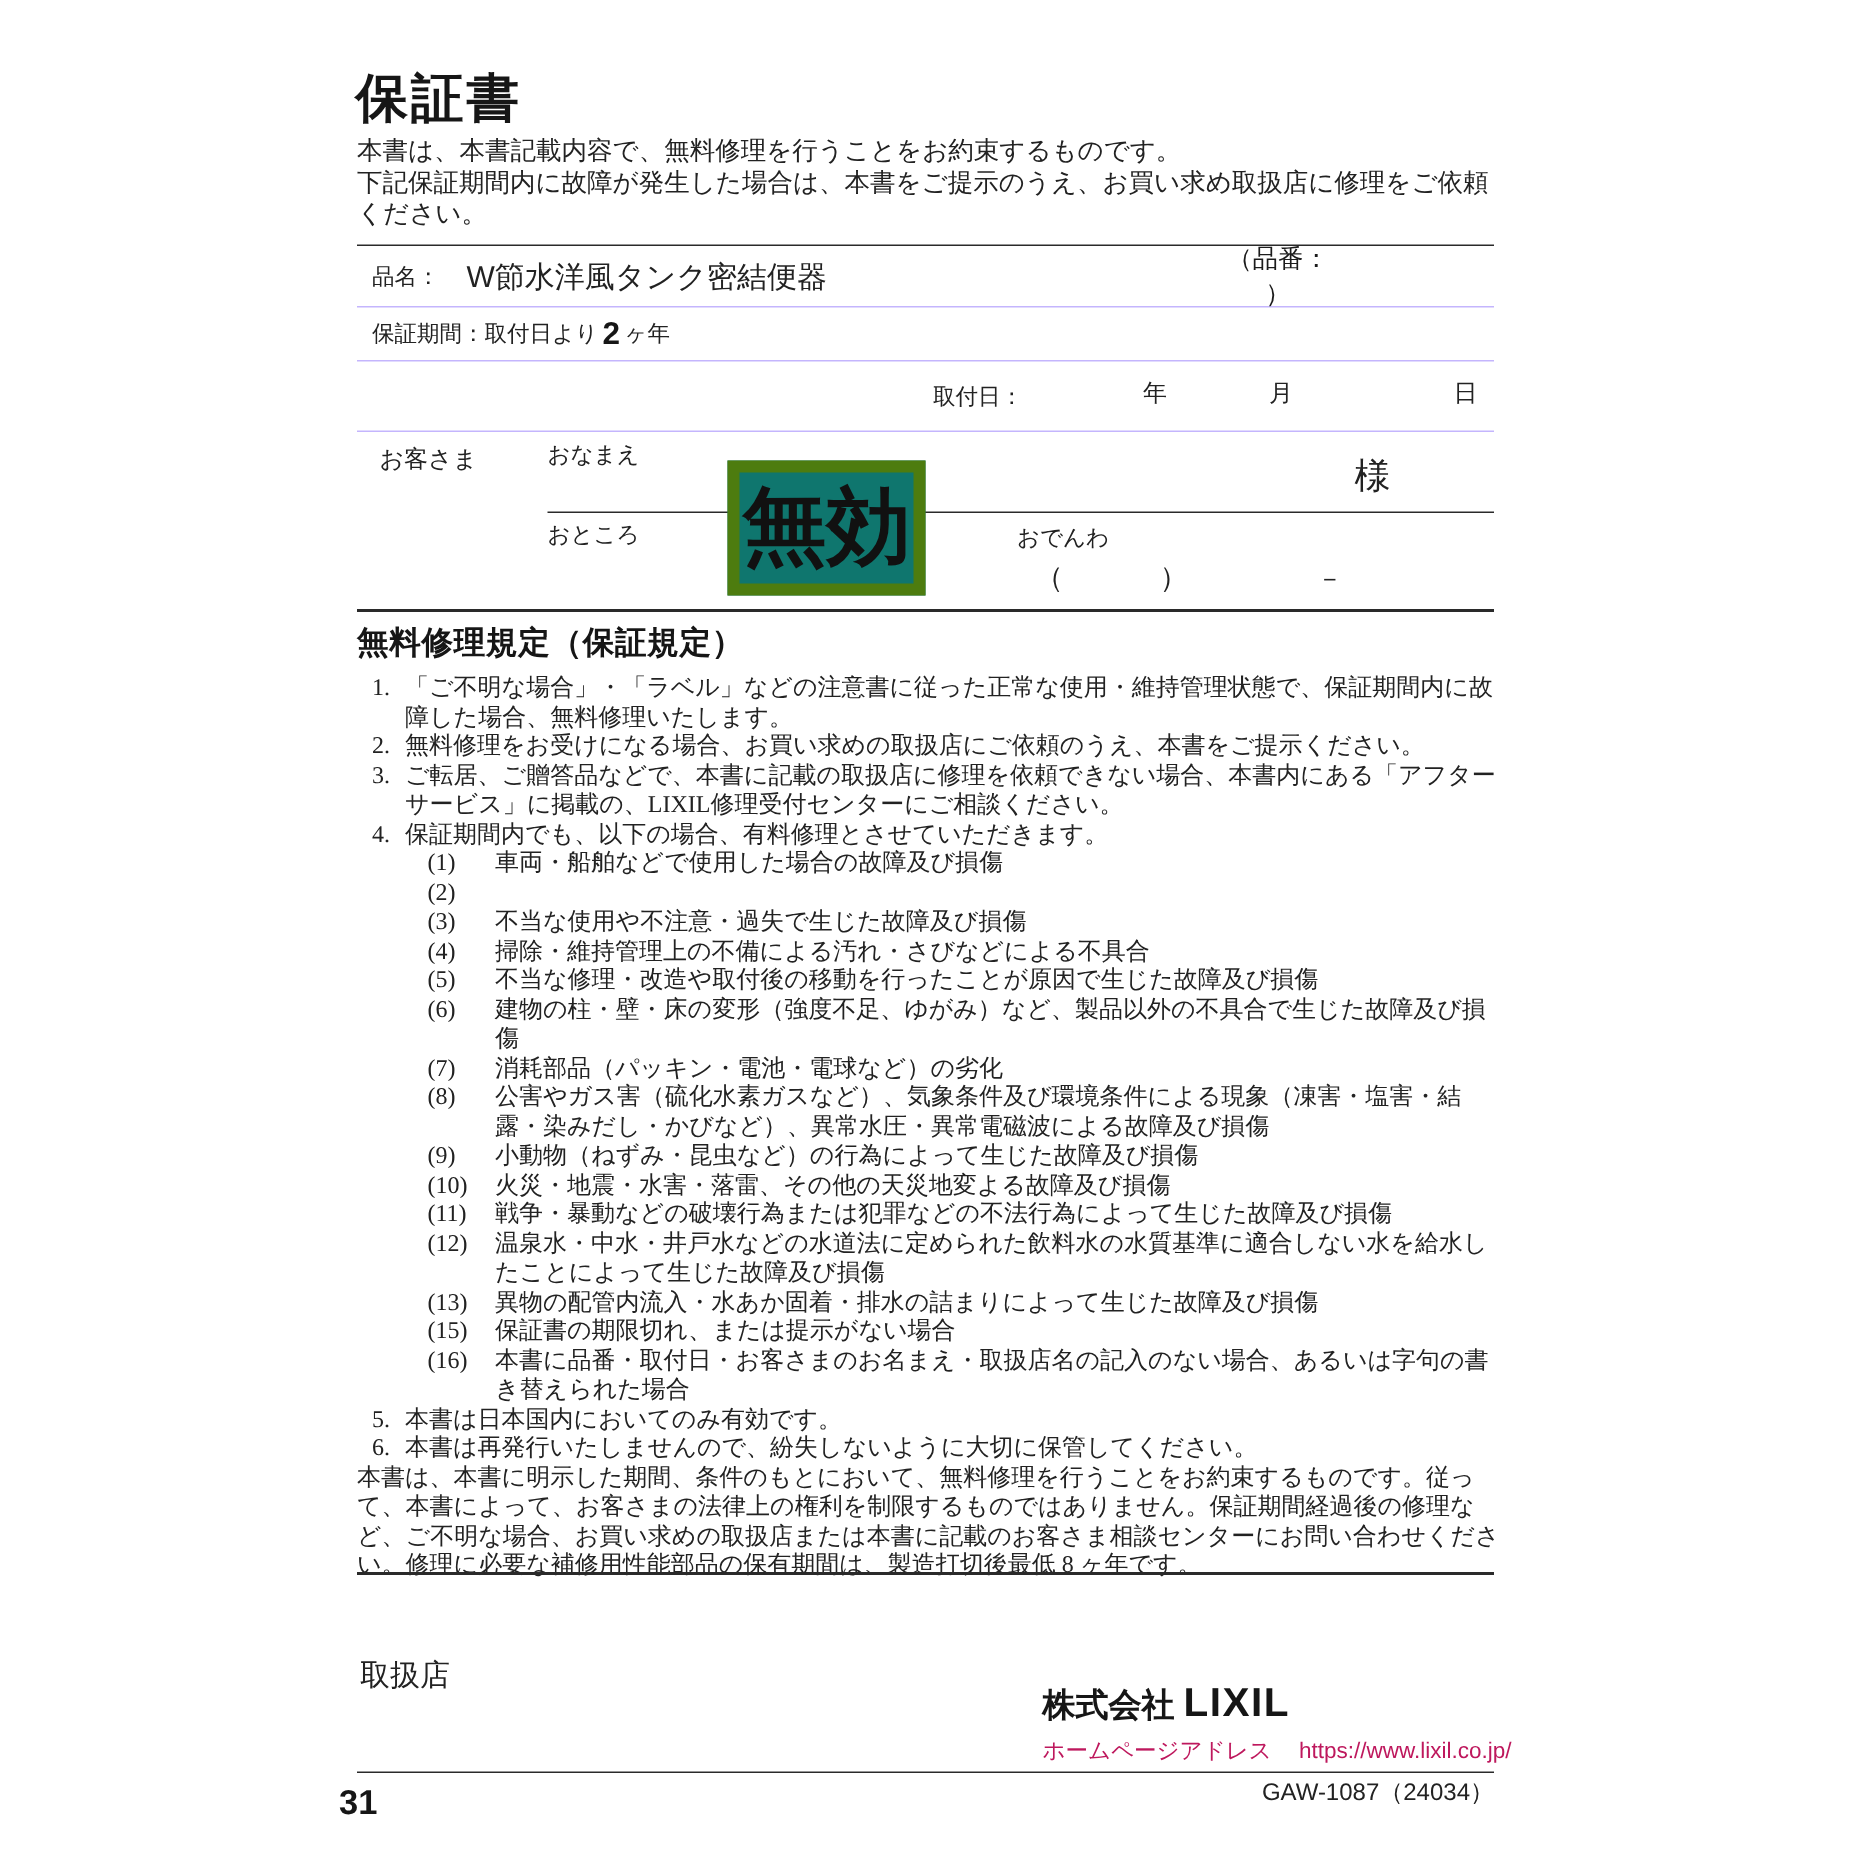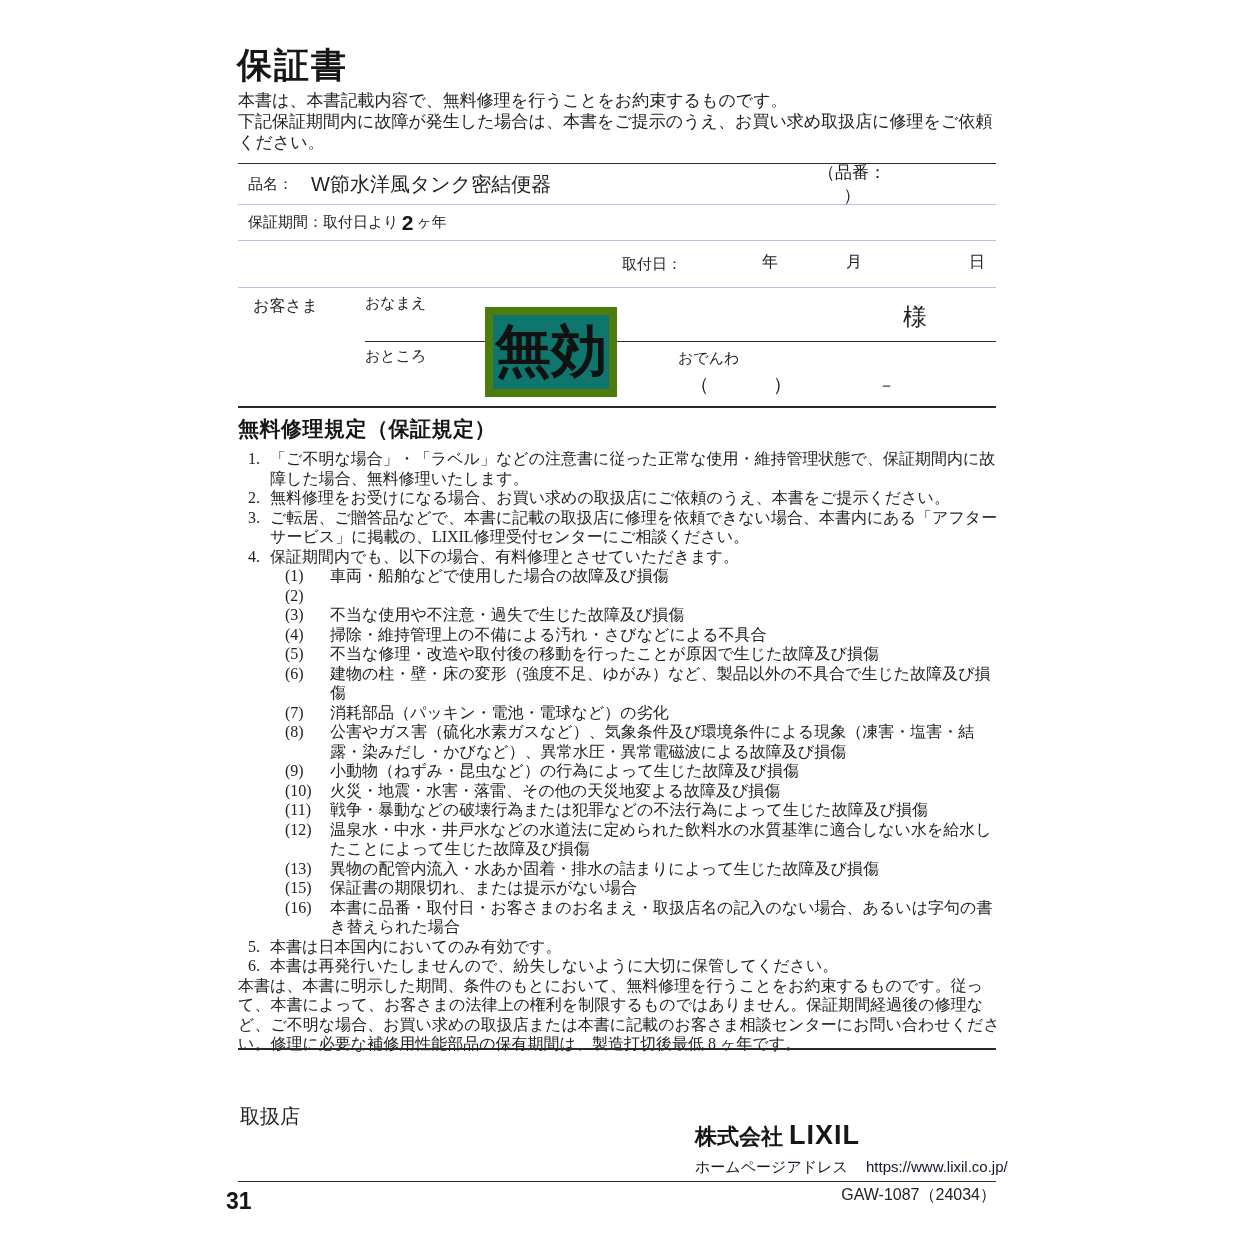--- a/index.html
+++ b/index.html
@@ -72,21 +72,21 @@
 
   
   .dealer-rule { position:absolute; left:238px; top:1048px; width:758px; border-top:2px solid #2a2a2a; }
   .dealer-label { position:absolute; left:240px; top:1103px;
     font-family:"Liberation Sans", sans-serif; font-size:20px; color:#222; }
   .company { position:absolute; left:695px; top:1120px;
     font-family:"Liberation Sans", sans-serif; font-weight:bold; color:#161616; }
   .company .co-prefix { font-size:22px; vertical-align:baseline; }
   .company .co-logo { font-size:27px; letter-spacing:1px; margin-left:6px; }
   .homepage { position:absolute; left:695px; top:1158px;
-    font-family:"Liberation Sans", sans-serif; font-size:15px; color:#0f172a; }
+    font-family:"Liberation Sans", sans-serif; font-size:15px; color:#be185d; }
   .homepage .hp-url { margin-left:14px; }
   .bottom-rule { position:absolute; left:238px; top:1181px; width:758px; border-top:1px solid #2a2a2a; }
   .doc-code { position:absolute; left:238px; top:1185px; width:758px; text-align:right;
     font-family:"Liberation Sans", sans-serif; font-size:16px; color:#222; }
   .page-number { position:absolute; left:226px; top:1188px;
     font-family:"Liberation Sans", sans-serif; font-size:23px; font-weight:bold; color:#161616; }
 </style>
 </head>
 <body>
 

